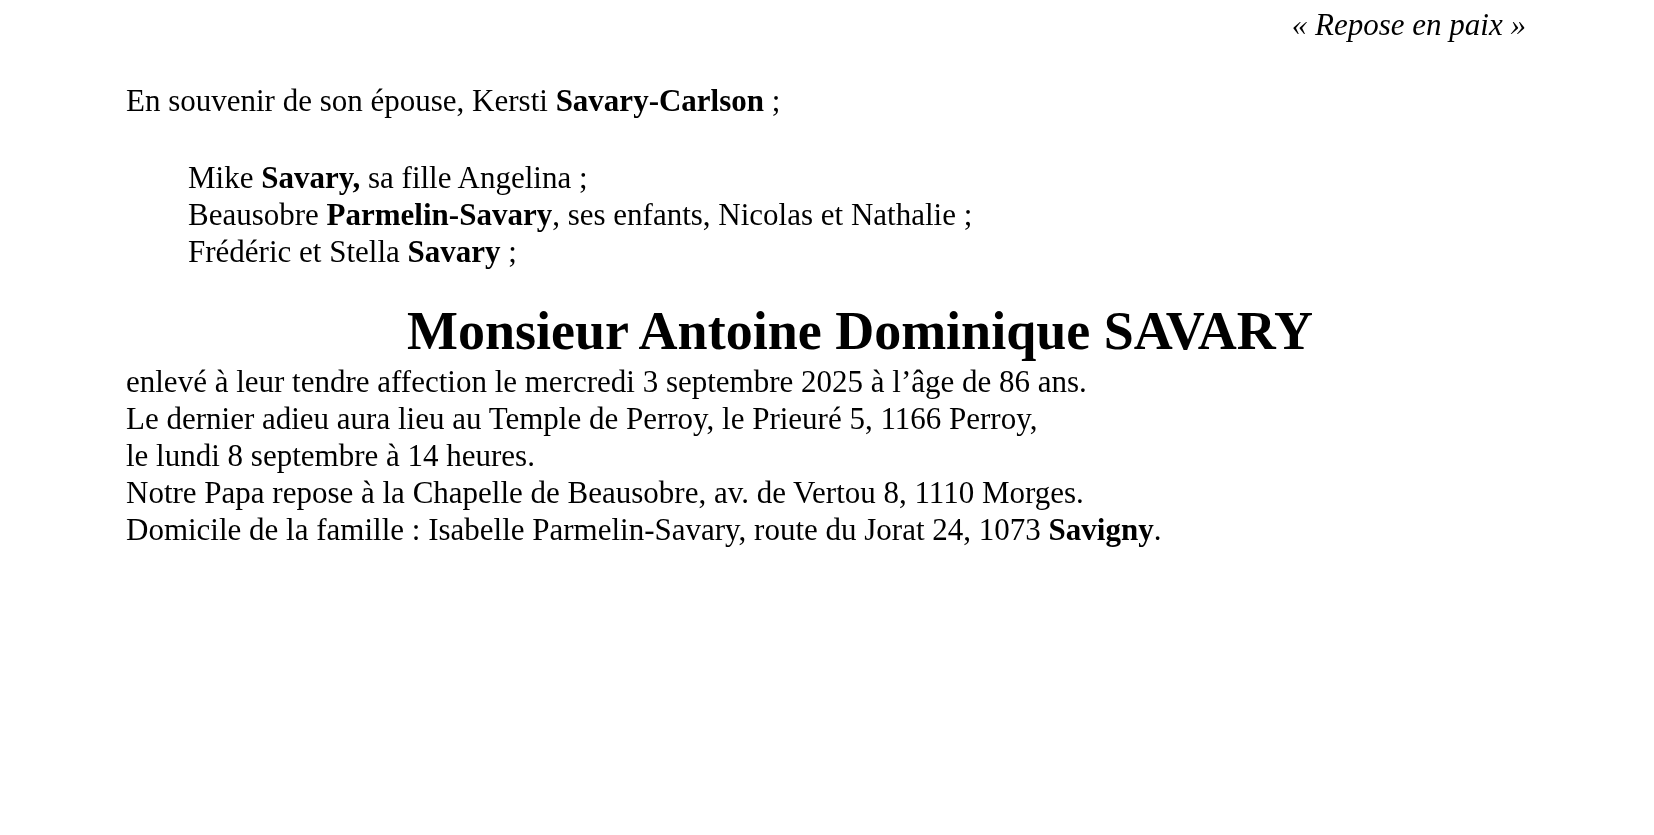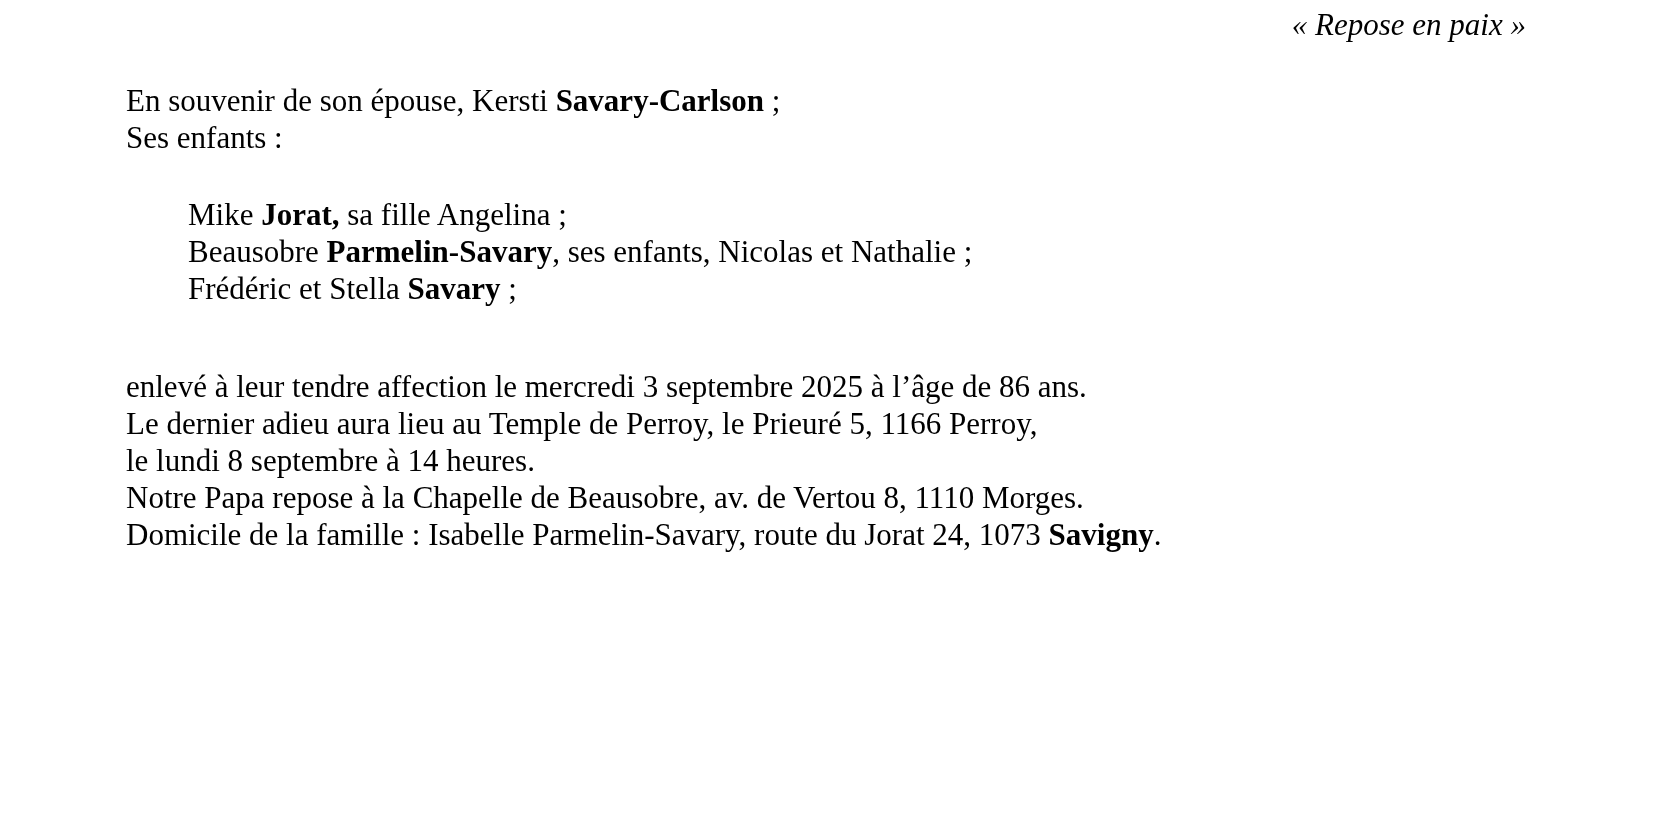--- a/index.html
+++ b/index.html
@@ -32,55 +32,55 @@
   .children-list { margin-top: 40px; margin-left: 62px; }
   .announcement { margin-top: 48px; }
   .deceased-title {
     margin-top: 29px;
     text-align: center;
     font-size: 54px;
     line-height: 64px;
     font-weight: bold;
     white-space: nowrap;
   }
-  .details { margin-top: 61px; }
+  .details { }
   .line { white-space: nowrap; }
   b { font-weight: bold; }
 </style>
 </head>
 <body>
 
 <div class="page">
 
   <div class="motto line">
     <span>« Repose en paix »</span>
   </div>
 
   <div class="content">
 
     <div class="intro">
       <div class="line">
         <span>En souvenir de son épouse, Kersti </span><b>Savary-Carlson</b><span> ;</span>
       </div>
-      <div class="line">Ses enfants :</div>
     </div>
 
     <div class="children-list">
       <div class="line">
-        <span>Mike </span><b>Jorat,</b><span> sa fille Angelina ;</span>
+        <span>Mike </span><b>Savary,</b><span> sa fille Angelina ;</span>
       </div>
       <div class="line">
         <span>Beausobre </span><b>Parmelin-Savary</b><span>, ses enfants, Nicolas et Nathalie ;</span>
       </div>
       <div class="line">
         <span>Frédéric et Stella </span><b>Savary</b><span> ;</span>
       </div>
     </div>
 
 
+    <div class="deceased-title">Monsieur Antoine Dominique SAVARY</div>
 
     <div class="details">
       <div class="line">enlevé à leur tendre affection le mercredi 3 septembre 2025 à l’âge de 86 ans.</div>
       <div class="line">Le dernier adieu aura lieu au Temple de Perroy, le Prieuré 5, 1166 Perroy,</div>
       <div class="line">le lundi 8 septembre à 14 heures.</div>
       <div class="line">Notre Papa repose à la Chapelle de Beausobre, av. de Vertou 8, 1110 Morges.</div>
       <div class="line">
         <span>Domicile de la famille : Isabelle Parmelin-Savary, route du Jorat 24, 1073 </span><b>Savigny</b><span>.</span>
       </div>
     </div>

